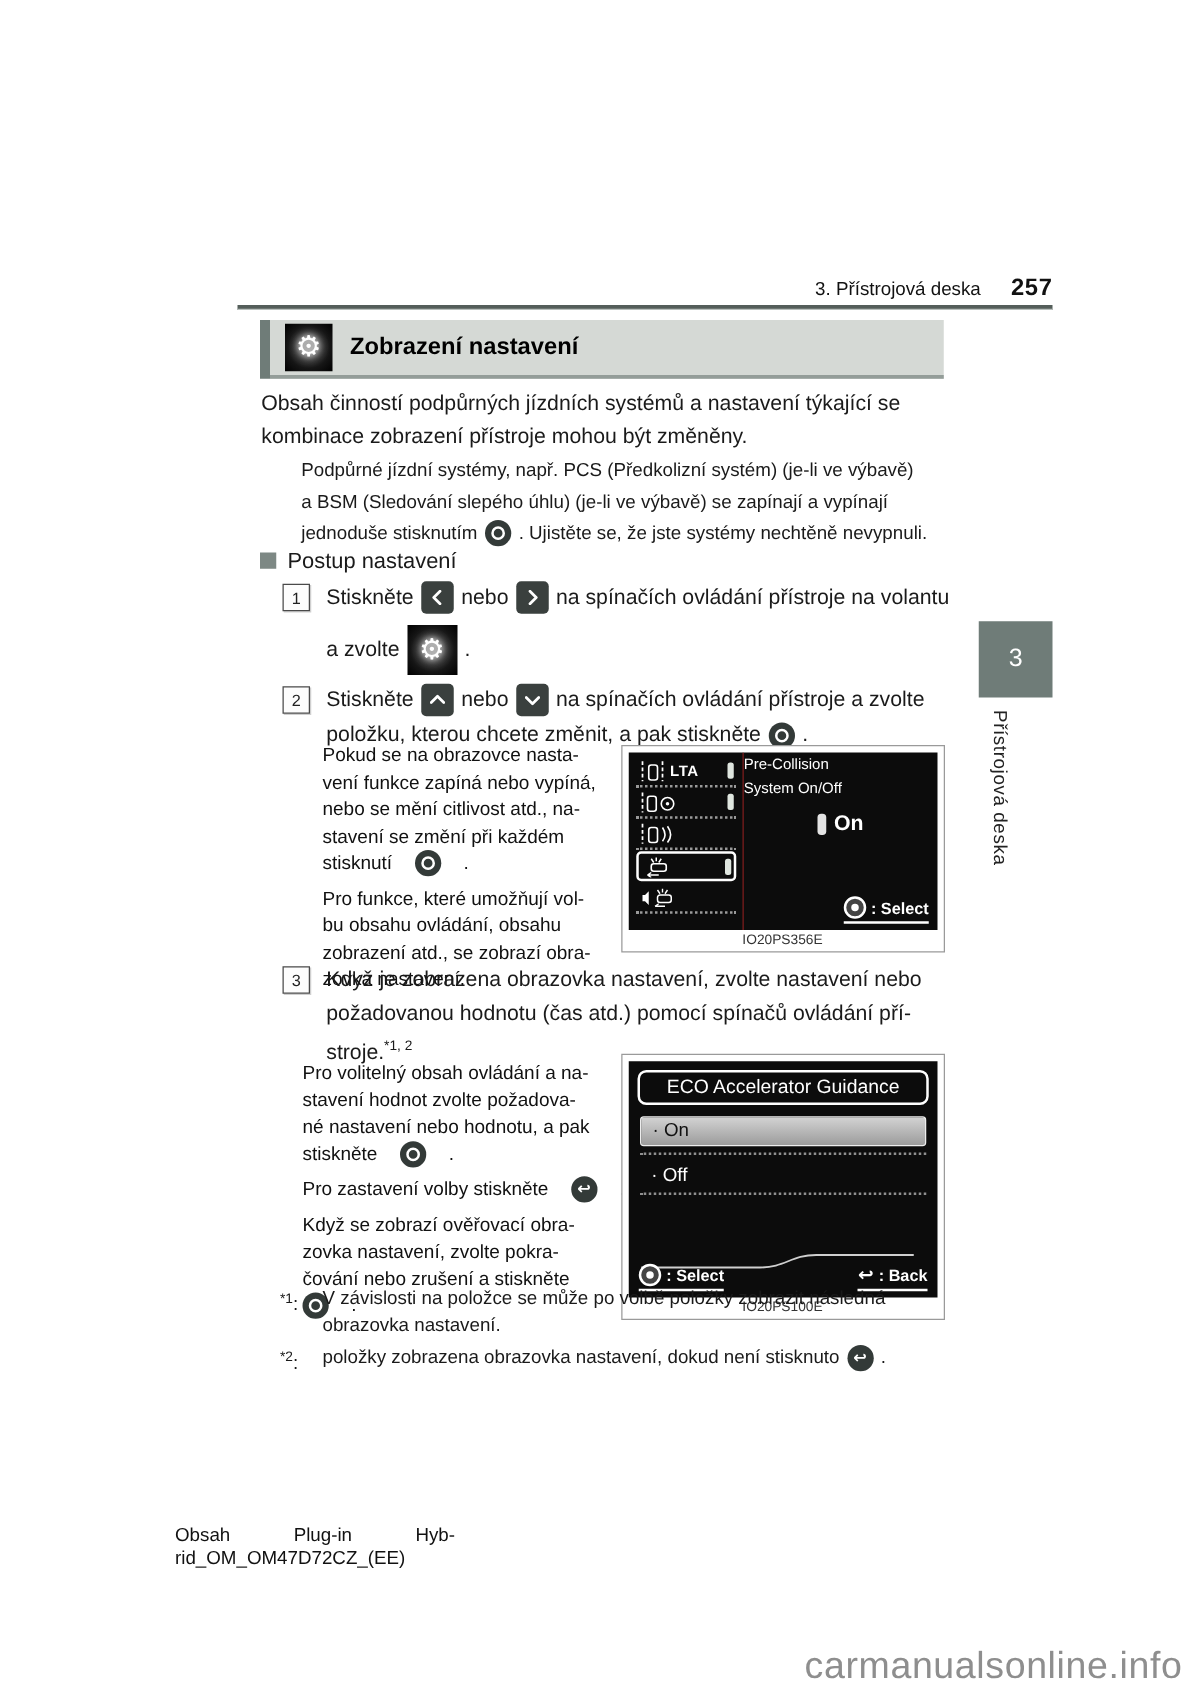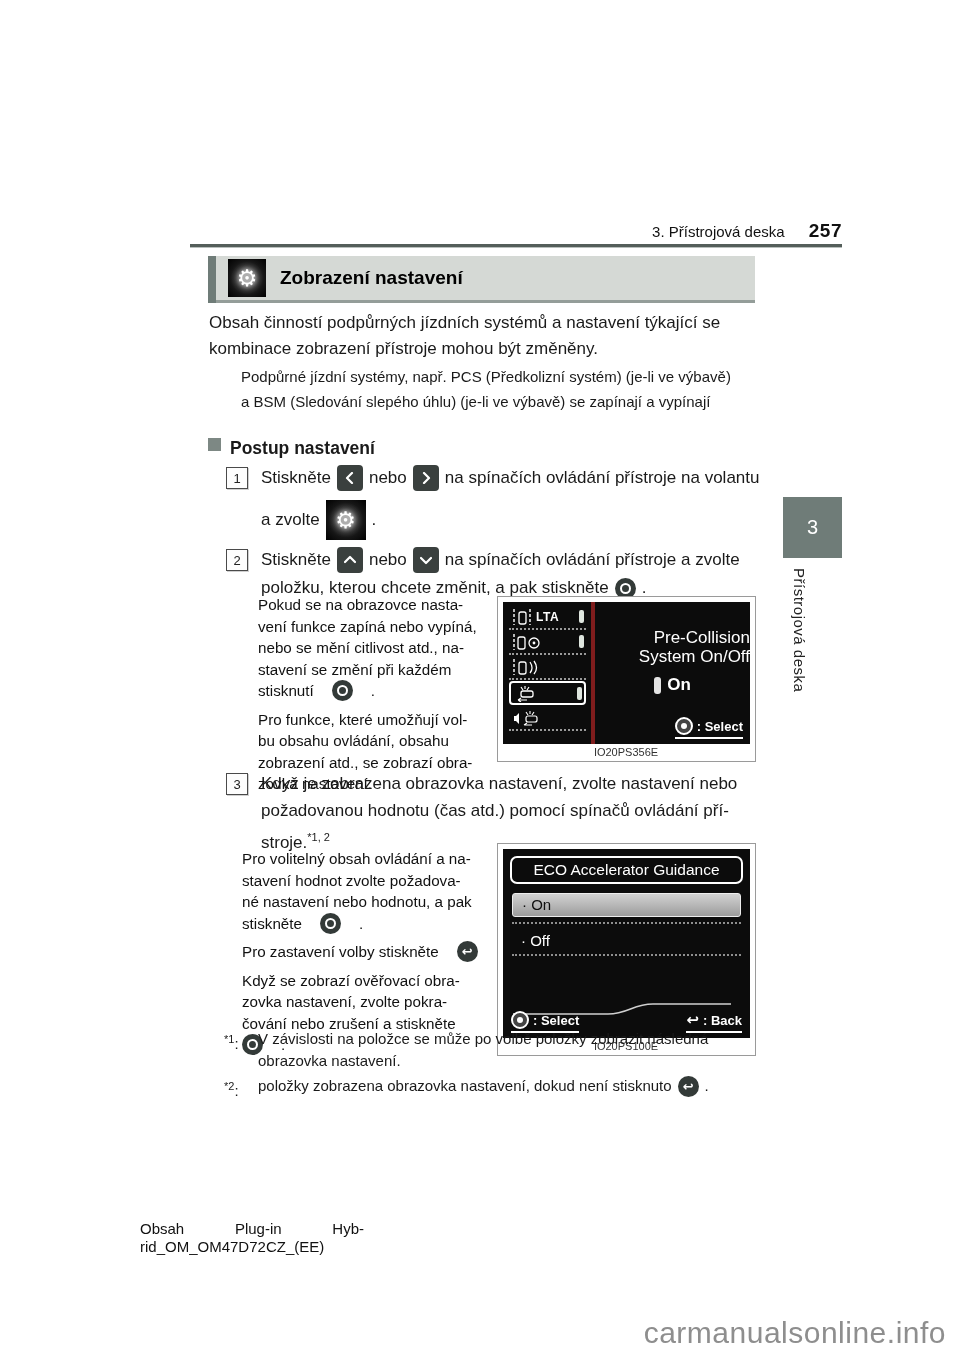--- a/index.html
+++ b/index.html
@@ -45,21 +45,21 @@
     align-items:center;justify-content:center;flex:0 0 auto;vertical-align:-5px;}
   .retb span{color:#fff;font-size:13px;line-height:1;font-weight:bold;font-family:"DejaVu Sans",sans-serif;}
   .key{width:26px;height:26px;border-radius:4px;background:#3a403e;display:inline-flex;
     align-items:center;justify-content:center;flex:0 0 auto;}
   .key svg{display:block;}
   .key.right svg{transform:rotate(180deg);}
   .key.up svg{transform:rotate(90deg);}
   .key.down svg{transform:rotate(-90deg);}
 
   
-  .proc-head{top:438px;left:208px;font-size:17.5px;font-weight:bold;display:flex;gap:9px;}
+  .proc-head{top:438px;left:208px;font-size:17.5px;font-weight:normal;display:flex;align-items:center;gap:9px;}
   .proc-head .sq{width:13px;height:13px;background:#7d8884;display:inline-block;}
 
   
   .step{display:flex;align-items:flex-start;}
   .stepnum{width:20px;height:20px;border:1px solid #4a4a4a;background:#fdfdfd;box-shadow:1px 1px 0 #cfcfcf;
     display:inline-flex;align-items:center;justify-content:center;font-size:13px;color:#222;
     flex:0 0 auto;margin-top:3px;margin-right:13px;}
   .steptext{font-size:17px;line-height:28px;}
   .step1{top:464px;left:226px;}
   .step1 .gearline{margin-top:8px;}
@@ -77,28 +77,28 @@
 
   
   .screenbox{width:247px;background:#fff;border:1px solid #9a9a9a;padding:5px 5px 2px 5px;}
   .sb1{top:596px;left:497px;}
   .sb2{top:843px;left:497px;}
   .screen{background:#0c0c0c;position:relative;overflow:hidden;}
   .imglabel{text-align:center;font-size:11px;color:#333;padding:2px 1px 1px 0;}
 
   
   .s1{height:142px;display:flex;}
-  .menucol{width:92px;border-right:4px solid #7f1d1d;padding:3px 5px 0 6px;box-sizing:border-box;}
+  .menucol{width:92px;border-right:1px solid #7f1d1d;padding:3px 5px 0 6px;box-sizing:border-box;}
   .mrow{height:25px;display:flex;align-items:center;gap:3px;border-bottom:2px dotted #9a9a9a;
     padding:0 2px;box-sizing:border-box;}
   .mrow .mtext{color:#fff;font-size:12px;font-weight:bold;letter-spacing:.5px;}
   .mind{width:5px;height:13px;background:#dfe6df;border-radius:2px;margin-left:auto;}
   .mrow.selected{border:2px solid #fff;border-radius:4px;border-bottom:2px solid #fff;margin:1px 0;height:24px;}
   .s1main{flex:1;position:relative;color:#fff;}
-  .s1title{margin-top:26px;text-align:right;font-size:17px;line-height:19px;}
+  .s1title{text-align:left;font-size:12px;line-height:19px;}
   .s1on{margin-top:9px;display:flex;align-items:center;justify-content:center;gap:6px;
     font-size:17px;font-weight:bold;}
   .s1on .ind{width:7px;height:17px;background:#e4e4e4;border-radius:3px;display:inline-block;}
   .s1select{position:absolute;right:7px;bottom:5px;display:flex;align-items:center;gap:4px;
     font-size:13px;font-weight:bold;border-bottom:2px solid #fff;padding-bottom:2px;}
   .sok{width:14px;height:14px;border:2px solid #fff;border-radius:50%;background:#444;
     display:inline-flex;align-items:center;justify-content:center;flex:0 0 auto;}
   .sok::after{content:"";width:6px;height:6px;background:#fff;border-radius:50%;}
 
   
@@ -155,20 +155,25 @@
   </div>
 
   <div class="abs intro">
     <span class="ln">Obsah činností podpůrných jízdních systémů a nastavení týkající se</span>
     <span class="ln">kombinace zobrazení přístroje mohou být změněny.</span>
   </div>
 
   <div class="abs supnote">
     <span class="ln">Podpůrné jízdní systémy, např. PCS (Předkolizní systém) (je-li ve výbavě)</span>
     <span class="ln">a BSM (Sledování slepého úhlu) (je-li ve výbavě) se zapínají a vypínají</span>
+    <span class="ln iconline">
+      <span>jednoduše stisknutím</span>
+      <span class="okb"></span>
+      <span>. Ujistěte se, že jste systémy nechtěně nevypnuli.</span>
+    </span>
   </div>
 
   <div class="abs proc-head">
     <span class="sq"></span>
     <span>Postup nastavení</span>
   </div>
 
   <div class="abs step step1">
     <span class="stepnum">1</span>
     <div class="steptext">

